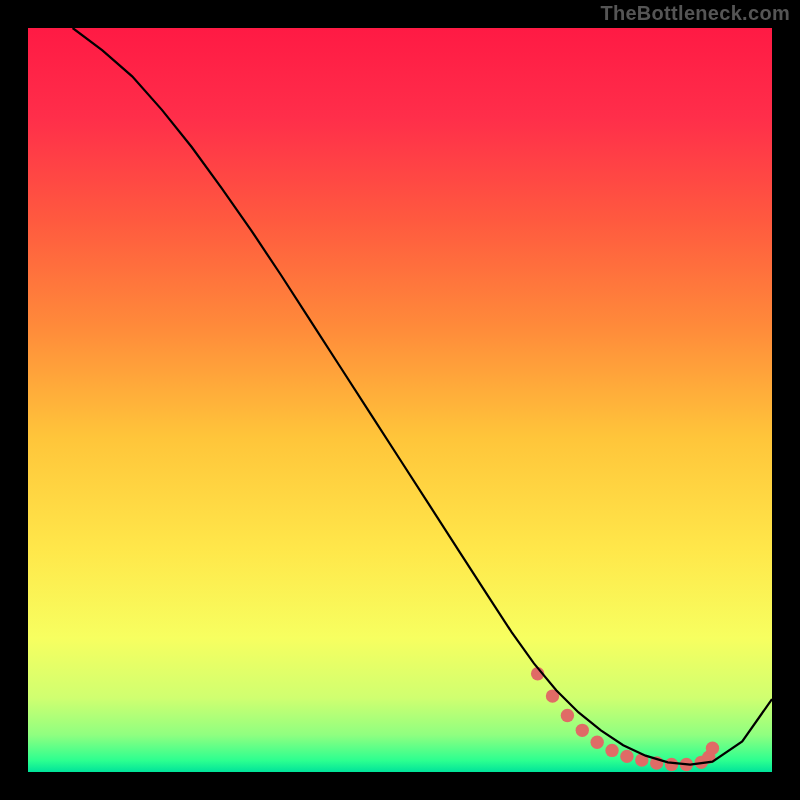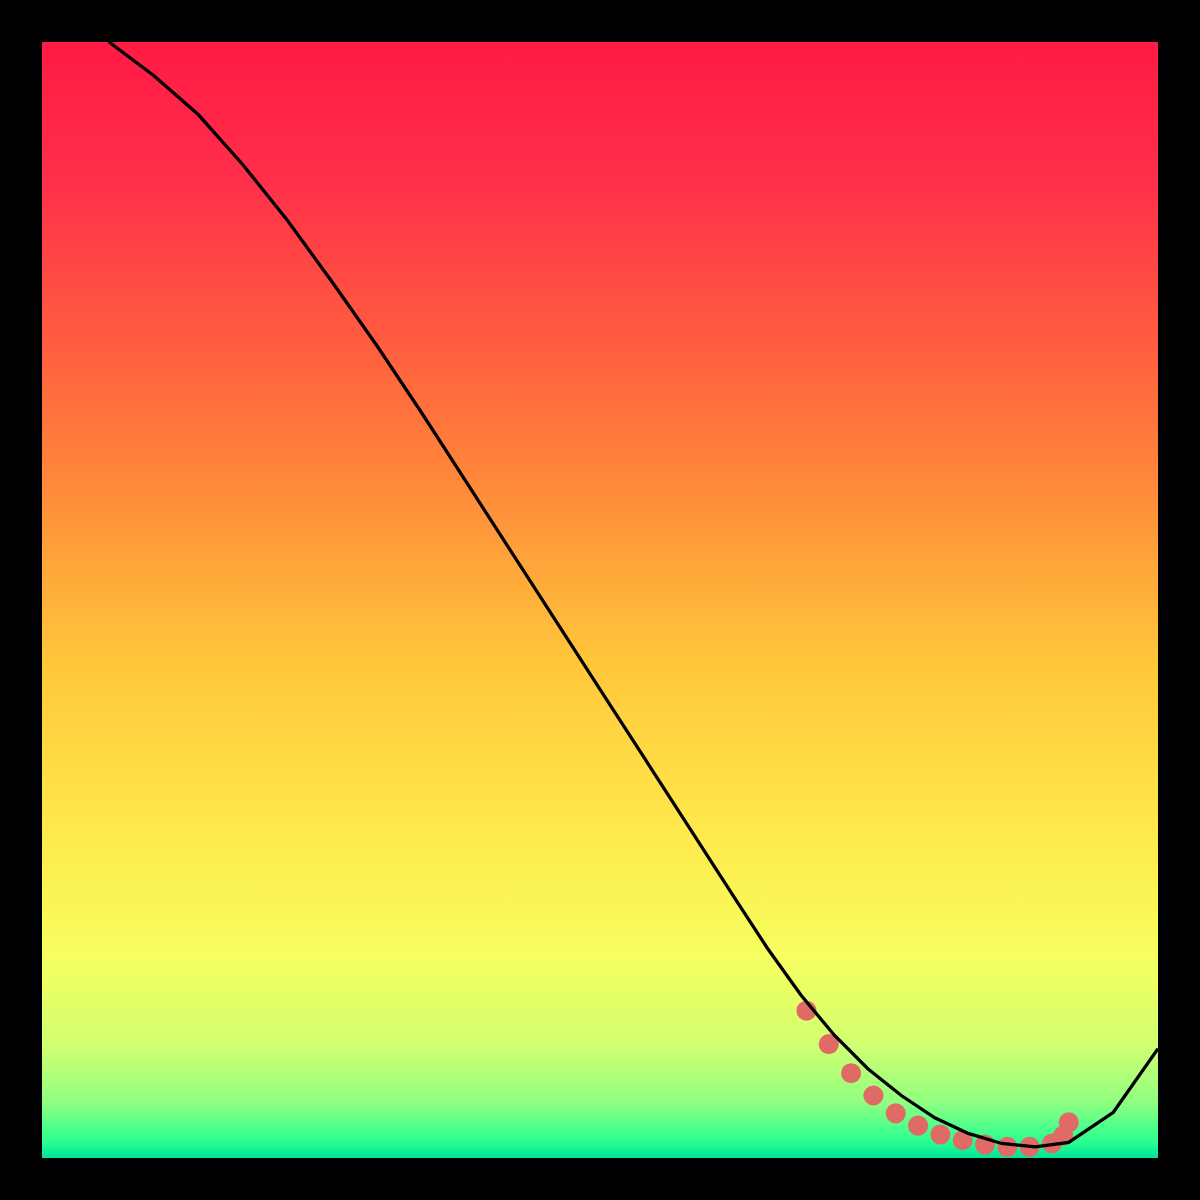--- a/index.html
+++ b/index.html
@@ -31,20 +31,21 @@
   svg {
     position: absolute;
     top: 0;
     left: 0;
   }
 </style>
 </head>
 <body>
 
 <div class="frame">
+  <div class="watermark">TheBottleneck.com</div>
   <svg id="plot" width="800" height="800" viewBox="0 0 800 800">
     <defs>
       <linearGradient id="bg-grad" x1="0" y1="0" x2="0" y2="1">
           <stop offset="0.00%" stop-color="#ff1a44"></stop>
           <stop offset="12.00%" stop-color="#ff2e4a"></stop>
           <stop offset="26.00%" stop-color="#ff5a3f"></stop>
           <stop offset="40.00%" stop-color="#ff8a3a"></stop>
           <stop offset="55.00%" stop-color="#ffc53a"></stop>
           <stop offset="70.00%" stop-color="#ffe74a"></stop>
           <stop offset="82.00%" stop-color="#f7ff60"></stop>

